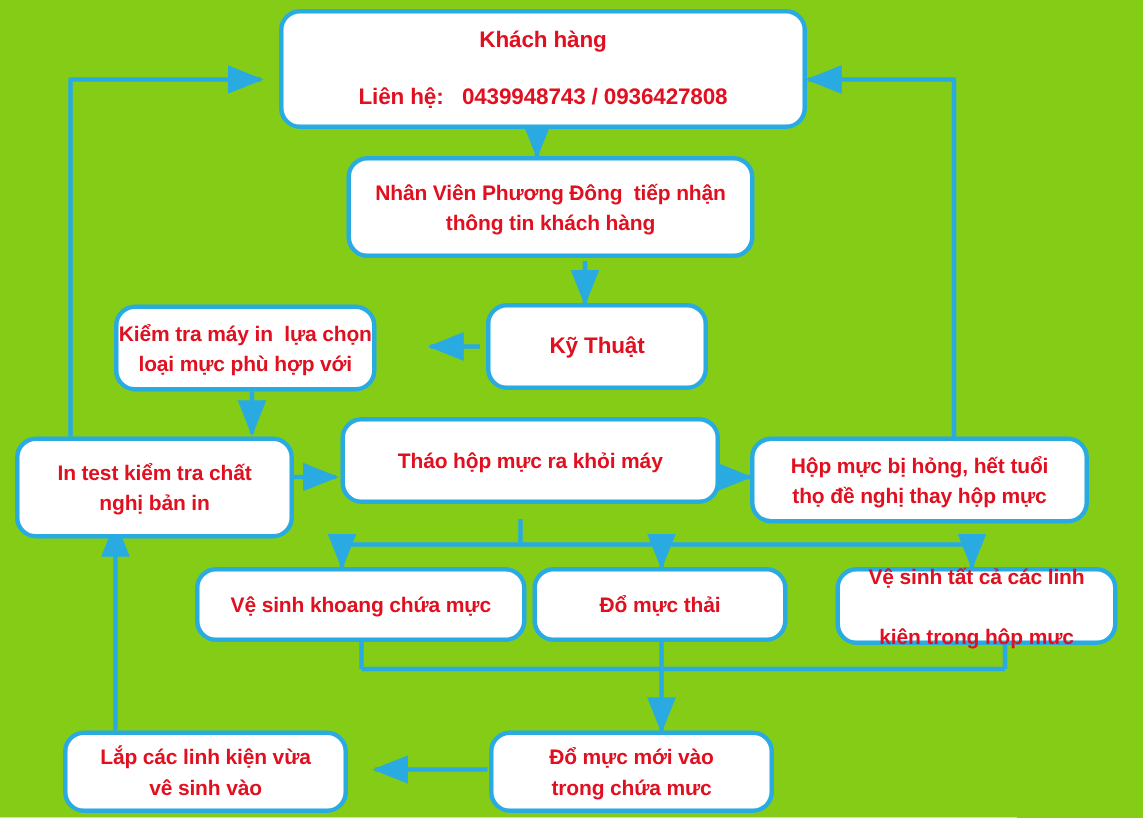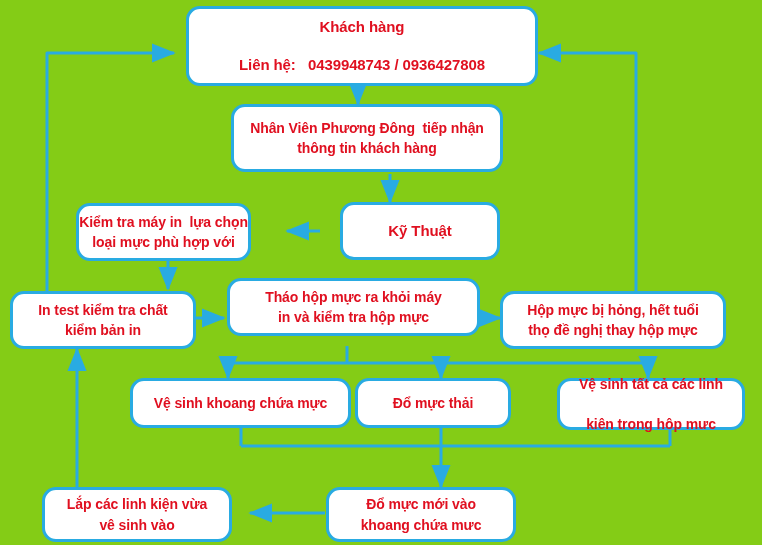--- a/index.html
+++ b/index.html
@@ -98,60 +98,59 @@
   <div class="node fs15" style="left:186px; top:6px; width:352px; height:80px;">
     <span class="ln gap-top">Khách hàng</span>
     <span class="ln">Liên hệ:   0439948743 / 0936427808</span>
   </div>
 
   <div class="node fs14" style="left:231px; top:104px; width:272px; height:68px;">
     <span class="ln">Nhân Viên Phương Đông  tiếp nhận</span>
     <span class="ln">thông tin khách hàng</span>
   </div>
 
-  <div class="node fs15" style="left:340px; top:202px; width:160px; height:58px;">
+  <div class="node fs15" style="left:324px; top:202px; width:148px; height:58px;">
     <span class="ln">Kỹ Thuật</span>
   </div>
 
   <div class="node fs14" style="left:76px; top:203px; width:175px; height:58px;">
     <span class="ln">Kiểm tra máy in  lựa chọn</span>
     <span class="ln">loại mực phù hợp với</span>
   </div>
 
-  <div class="node fs14" style="left:10px; top:291px; width:186px; height:58px;">
+  <div class="node fs14" style="left:10px; top:291px; width:186px; height:68px;">
     <span class="ln">In test kiểm tra chất</span>
-    <span class="ln">kiểm bản in</span>
+    <span class="ln">nghị bản in</span>
   </div>
 
   <div class="node fs14" style="left:227px; top:278px; width:253px; height:58px;">
     <span class="ln">Tháo hộp mực ra khỏi máy</span>
-    <span class="ln">in và kiểm tra hộp mực</span>
   </div>
 
   <div class="node fs14" style="left:500px; top:291px; width:226px; height:58px;">
     <span class="ln">Hộp mực bị hỏng, hết tuổi</span>
     <span class="ln">thọ đề nghị thay hộp mực</span>
   </div>
 
   <div class="node fs14" style="left:130px; top:378px; width:221px; height:50px;">
     <span class="ln">Vệ sinh khoang chứa mực</span>
   </div>
 
-  <div class="node fs14" style="left:355px; top:378px; width:156px; height:50px;text-align:center;">
+  <div class="node fs14" style="left:355px; top:378px; width:170px; height:50px;text-align:center;">
     <span class="ln">Đổ mực thải</span>
   </div>
 
   <div class="node fs14" style="left:557px; top:378px; width:188px; height:52px;gap:20px;">
     <span class="ln">Vệ sinh tất cả các linh</span>
     <span class="ln">kiên trong hôp mưc</span>
   </div>
 
   <div class="node fs14" style="left:42px; top:487px; width:190px; height:55px;">
     <span class="ln">Lắp các linh kiện vừa</span>
     <span class="ln">vê sinh vào</span>
   </div>
 
   <div class="node fs14" style="left:326px; top:487px; width:190px; height:55px;">
     <span class="ln">Đổ mực mới vào</span>
-    <span class="ln">khoang chứa mưc</span>
+    <span class="ln">trong chứa mưc</span>
   </div>
 
 </div>
 
 </body></html>

